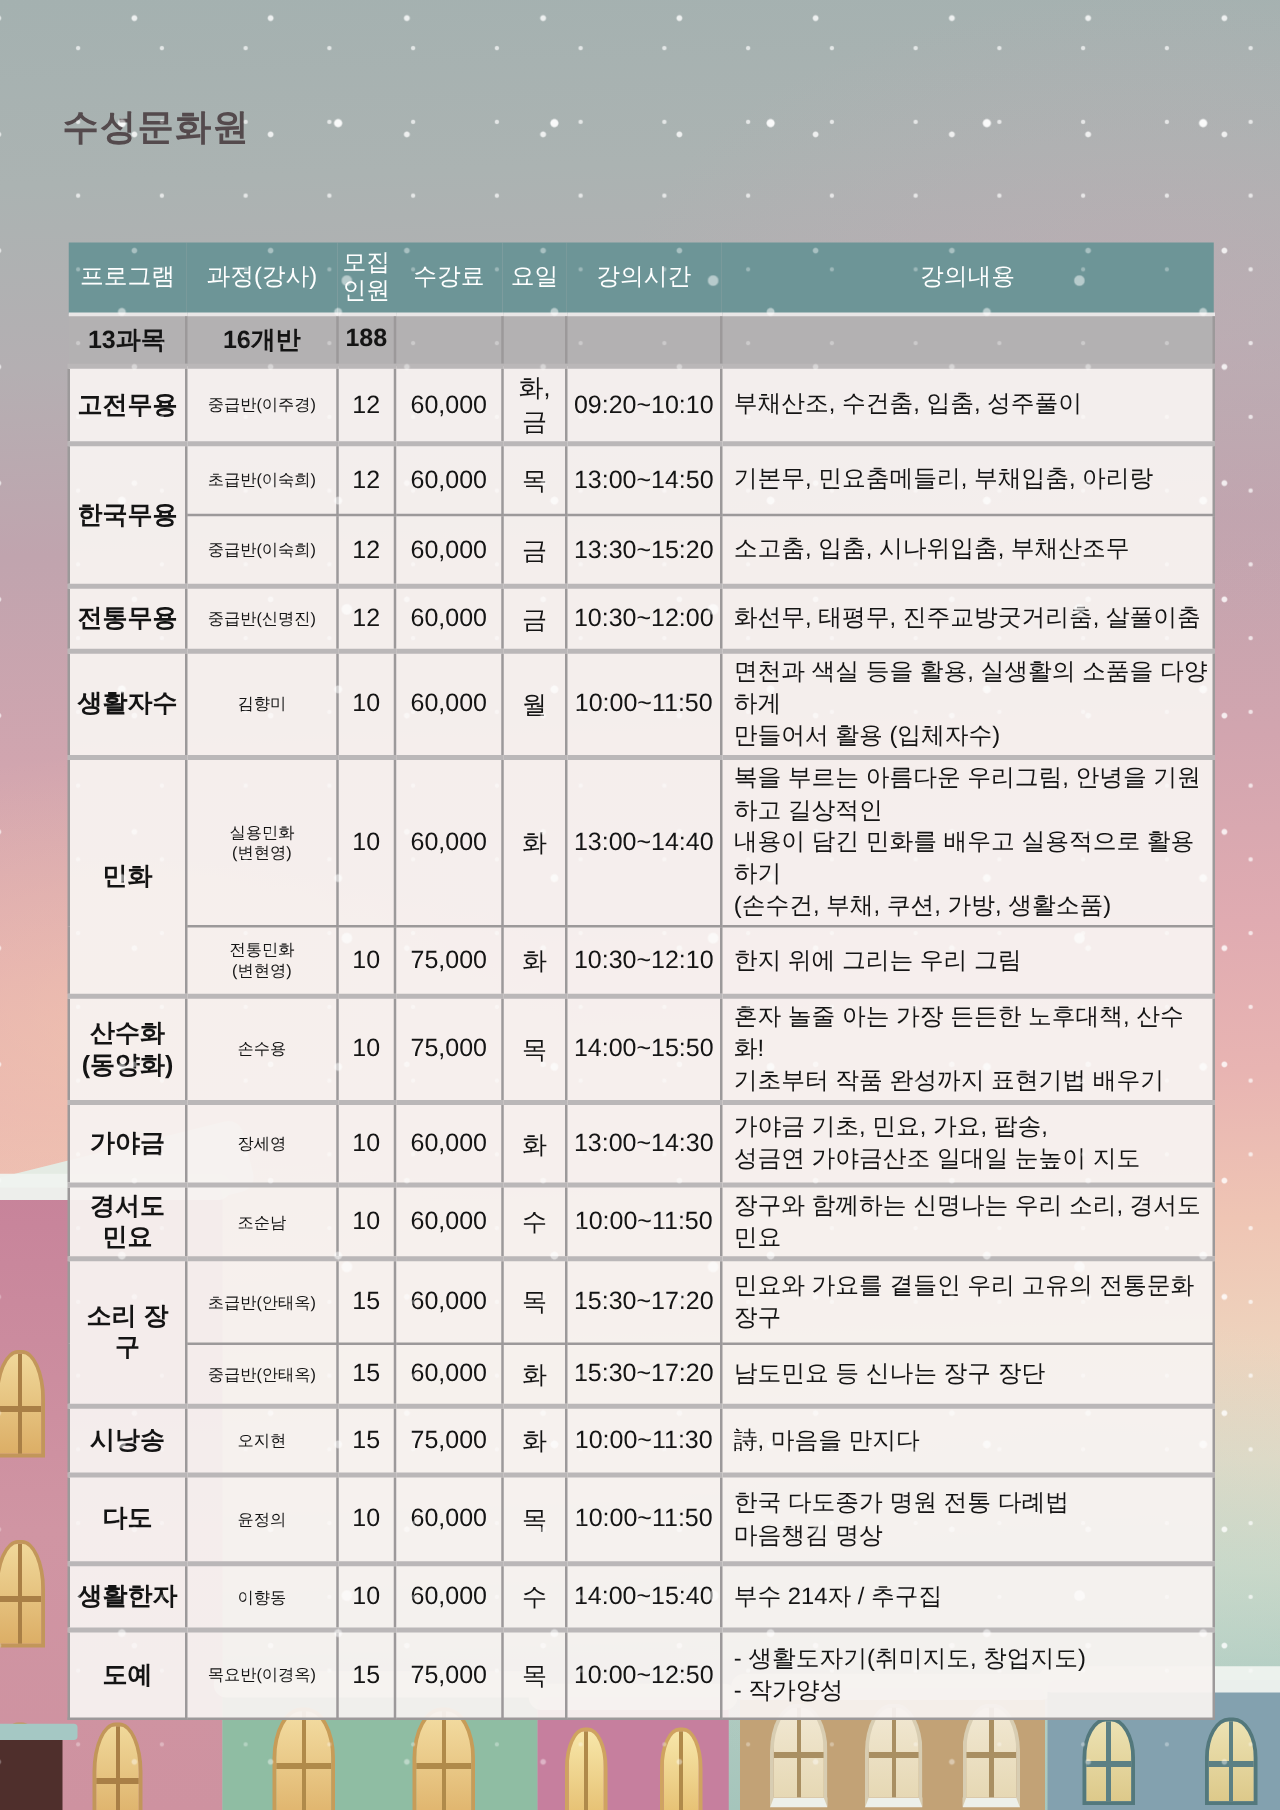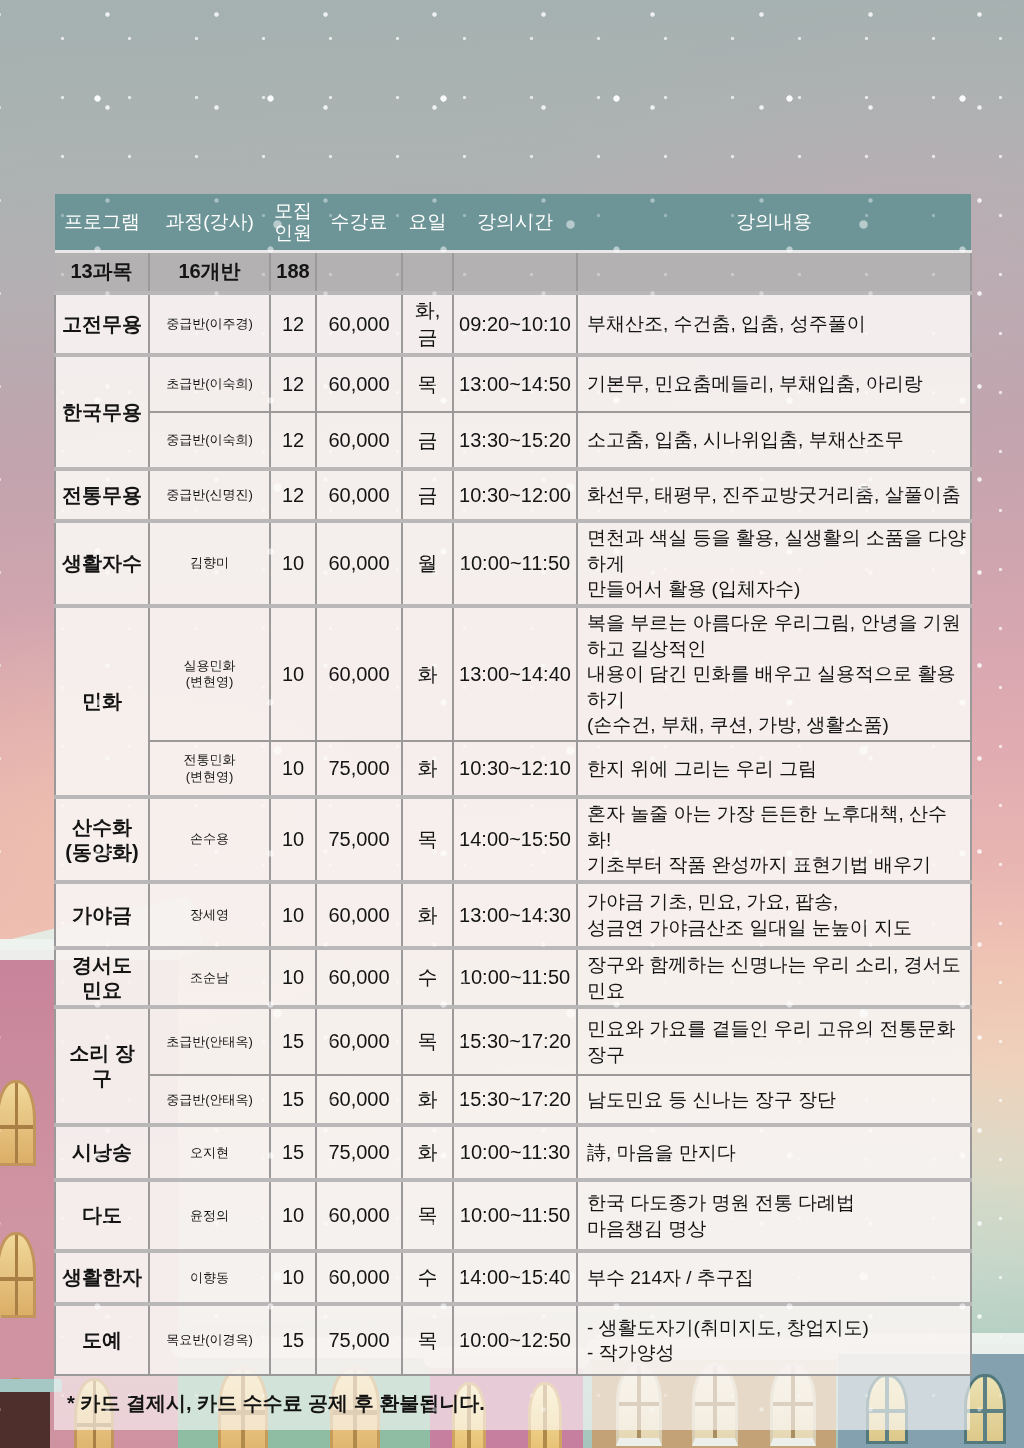--- a/index.html
+++ b/index.html
@@ -117,20 +117,21 @@
     <div class="wnd" style="left:178px"></div>
   </div>
   <div class="house h-blue">
     <div class="cap"></div>
     <div class="wnd" style="left:28px"></div>
     <div class="wnd" style="left:126px"></div>
   </div>
 </div>
 
 <div class="titles">
+  <div class="t1">수성문화원</div>
 </div>
 
 <div class="panel">
   <table>
     <colgroup>
       <col style="width:94px">
         <col style="width:121px">
         <col style="width:46px">
       <col style="width:86px">
         <col style="width:51px">
@@ -319,16 +320,15 @@
         <td>15</td>
         <td>75,000</td>
         <td>목</td>
         <td>10:00~12:50</td>
         <td class="content">- 생활도자기(취미지도, 창업지도)
 - 작가양성</td>
       </tr>
     </tbody>
   </table>
 
-  <div class="footnote">* 카드 결제시, 카드 수수료 공제 후 환불됩니다.</div>
 </div>
 
 <div class="snow front"></div>
 
 </body></html>

